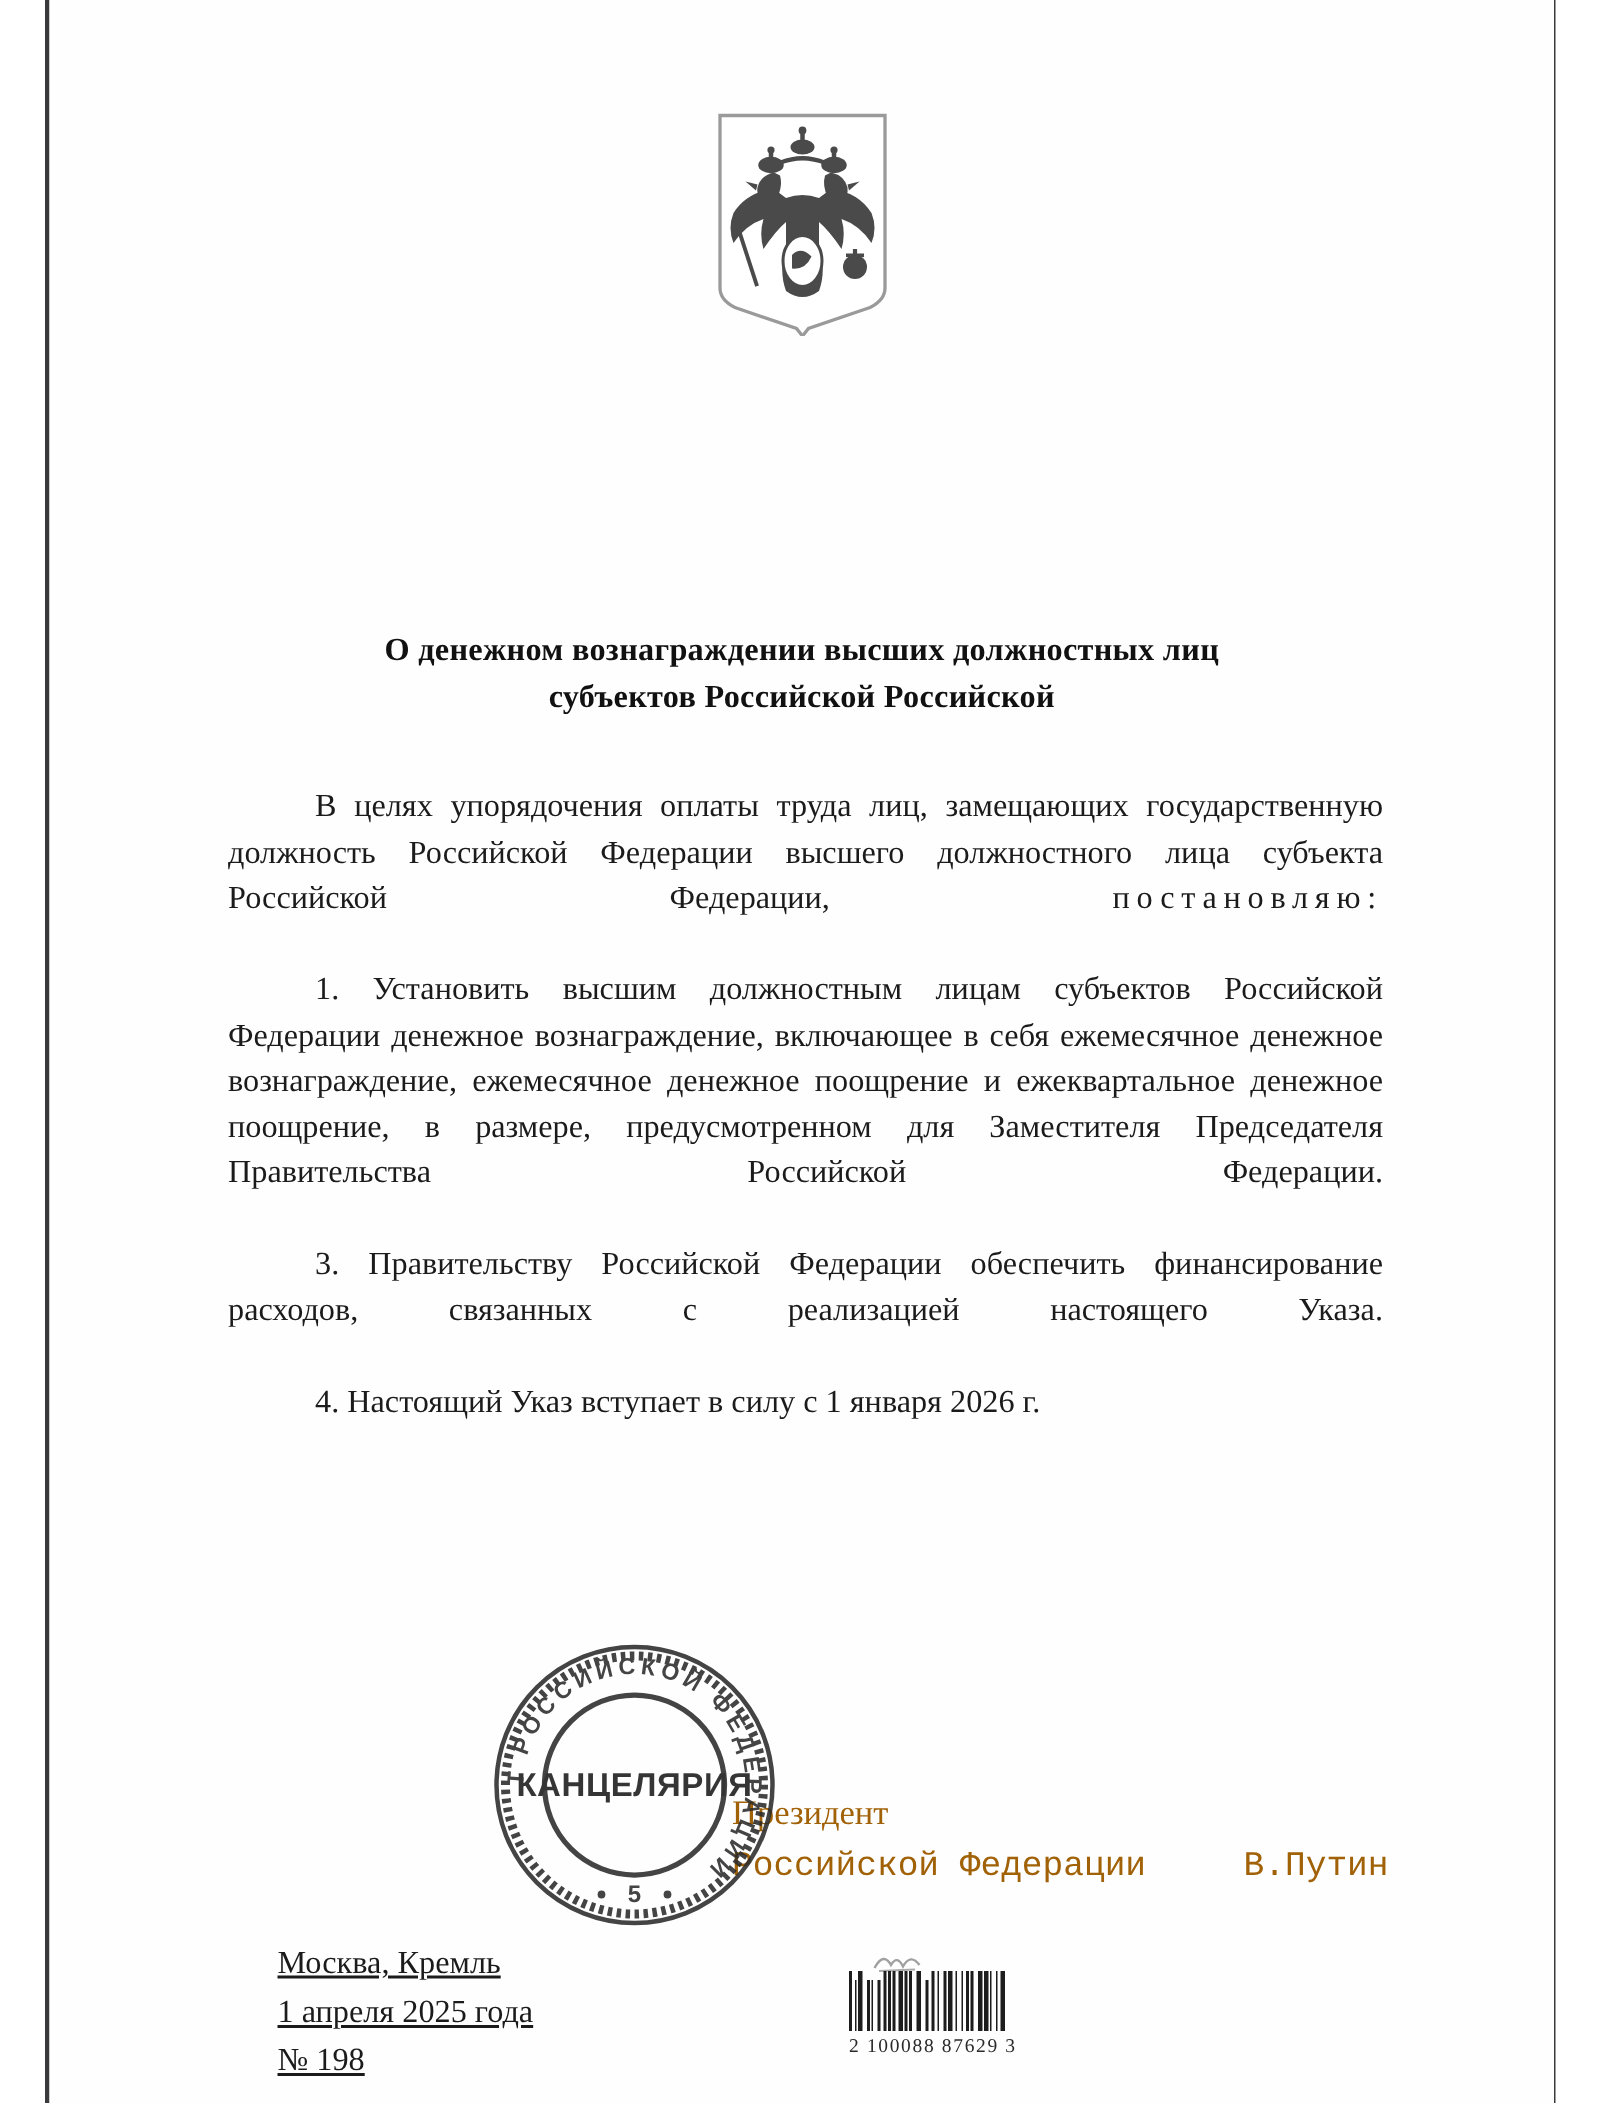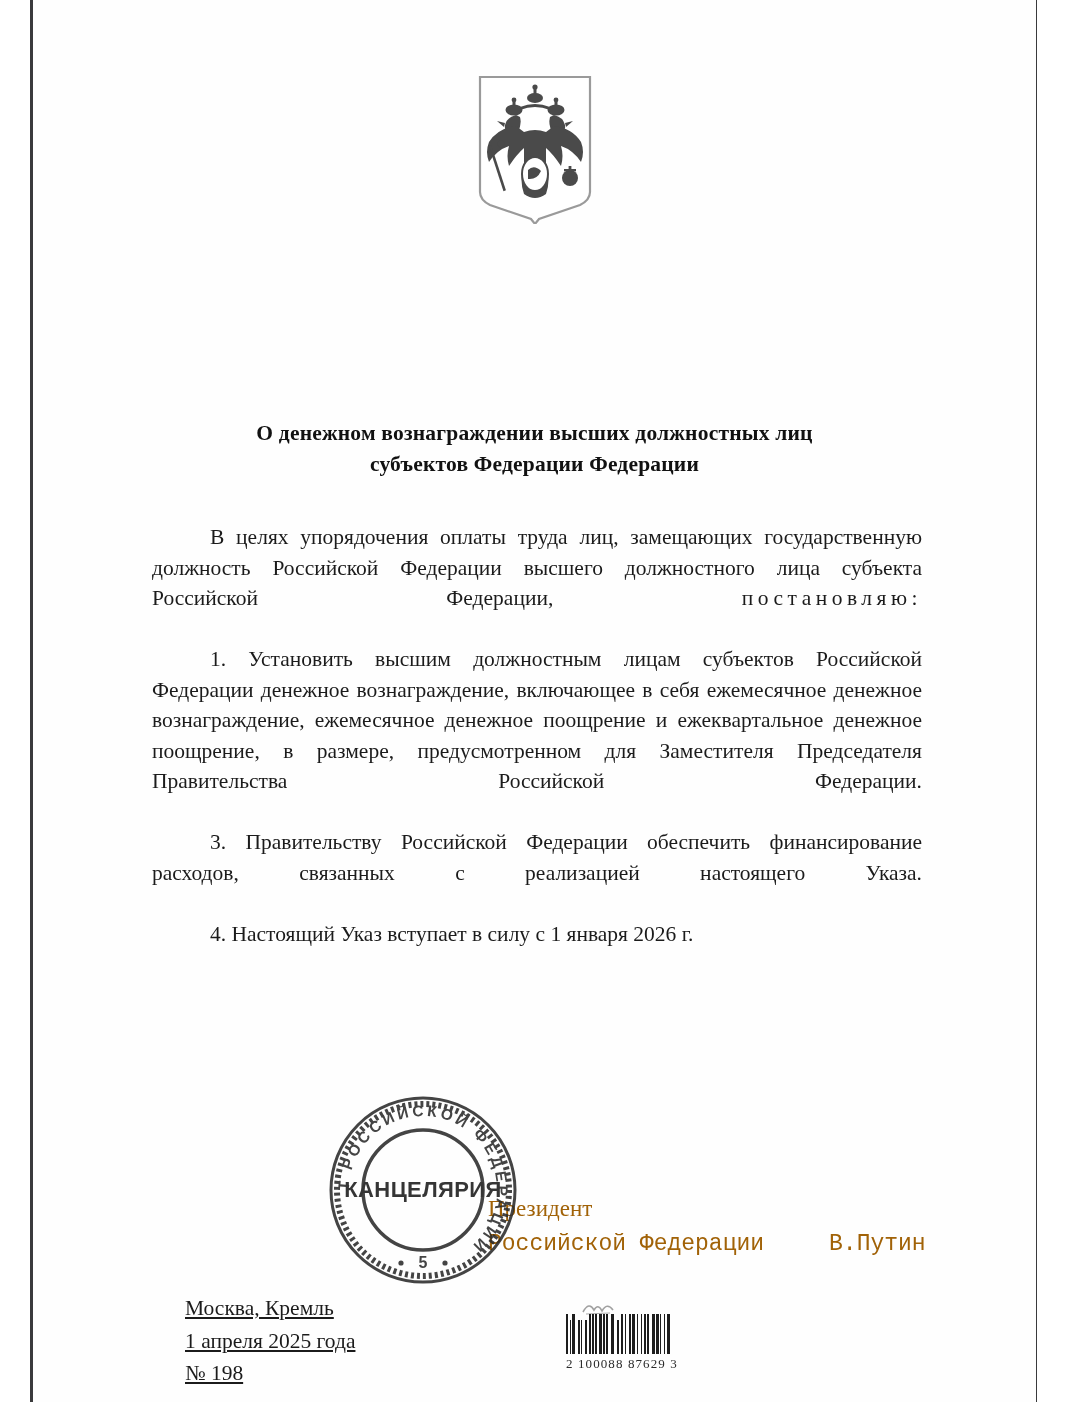--- a/index.html
+++ b/index.html
@@ -245,21 +245,21 @@
             <ellipse cx="59" cy="100" rx="13" ry="17" fill="#ffffff" stroke="#4a4a4a" stroke-width="2"></ellipse>
             <path d="M52 96 q6 -6 13 1 q-4 9 -13 8 z"></path>
           </g>
         </svg>
       </div>
     </div>
 
 
     <div class="doc-heading">
       <span>О денежном вознаграждении высших должностных лиц</span><br>
-      <span>субъектов Федерации Федерации</span>
+      <span>субъектов Российской Российской</span>
     </div>
 
     <div class="body-text">
       <p class="justify-all"><span>В целях упорядочения оплаты труда лиц, замещающих государственную должность Российской Федерации высшего должностного лица субъекта Российской Федерации,</span>
         <span class="spaced">постановляю:</span>
       </p>
       <p class="justify-all">1. Установить высшим должностным лицам субъектов Российской Федерации денежное вознаграждение, включающее в себя ежемесячное денежное вознаграждение, ежемесячное денежное поощрение и ежеквартальное денежное поощрение, в размере, предусмотренном для Заместителя Председателя Правительства Российской Федерации.</p>
       <p class="justify-all">3. Правительству Российской Федерации обеспечить финансирование расходов, связанных с реализацией настоящего Указа.</p>
       <p>4. Настоящий Указ вступает в силу с 1 января 2026 г.</p>
     </div>

